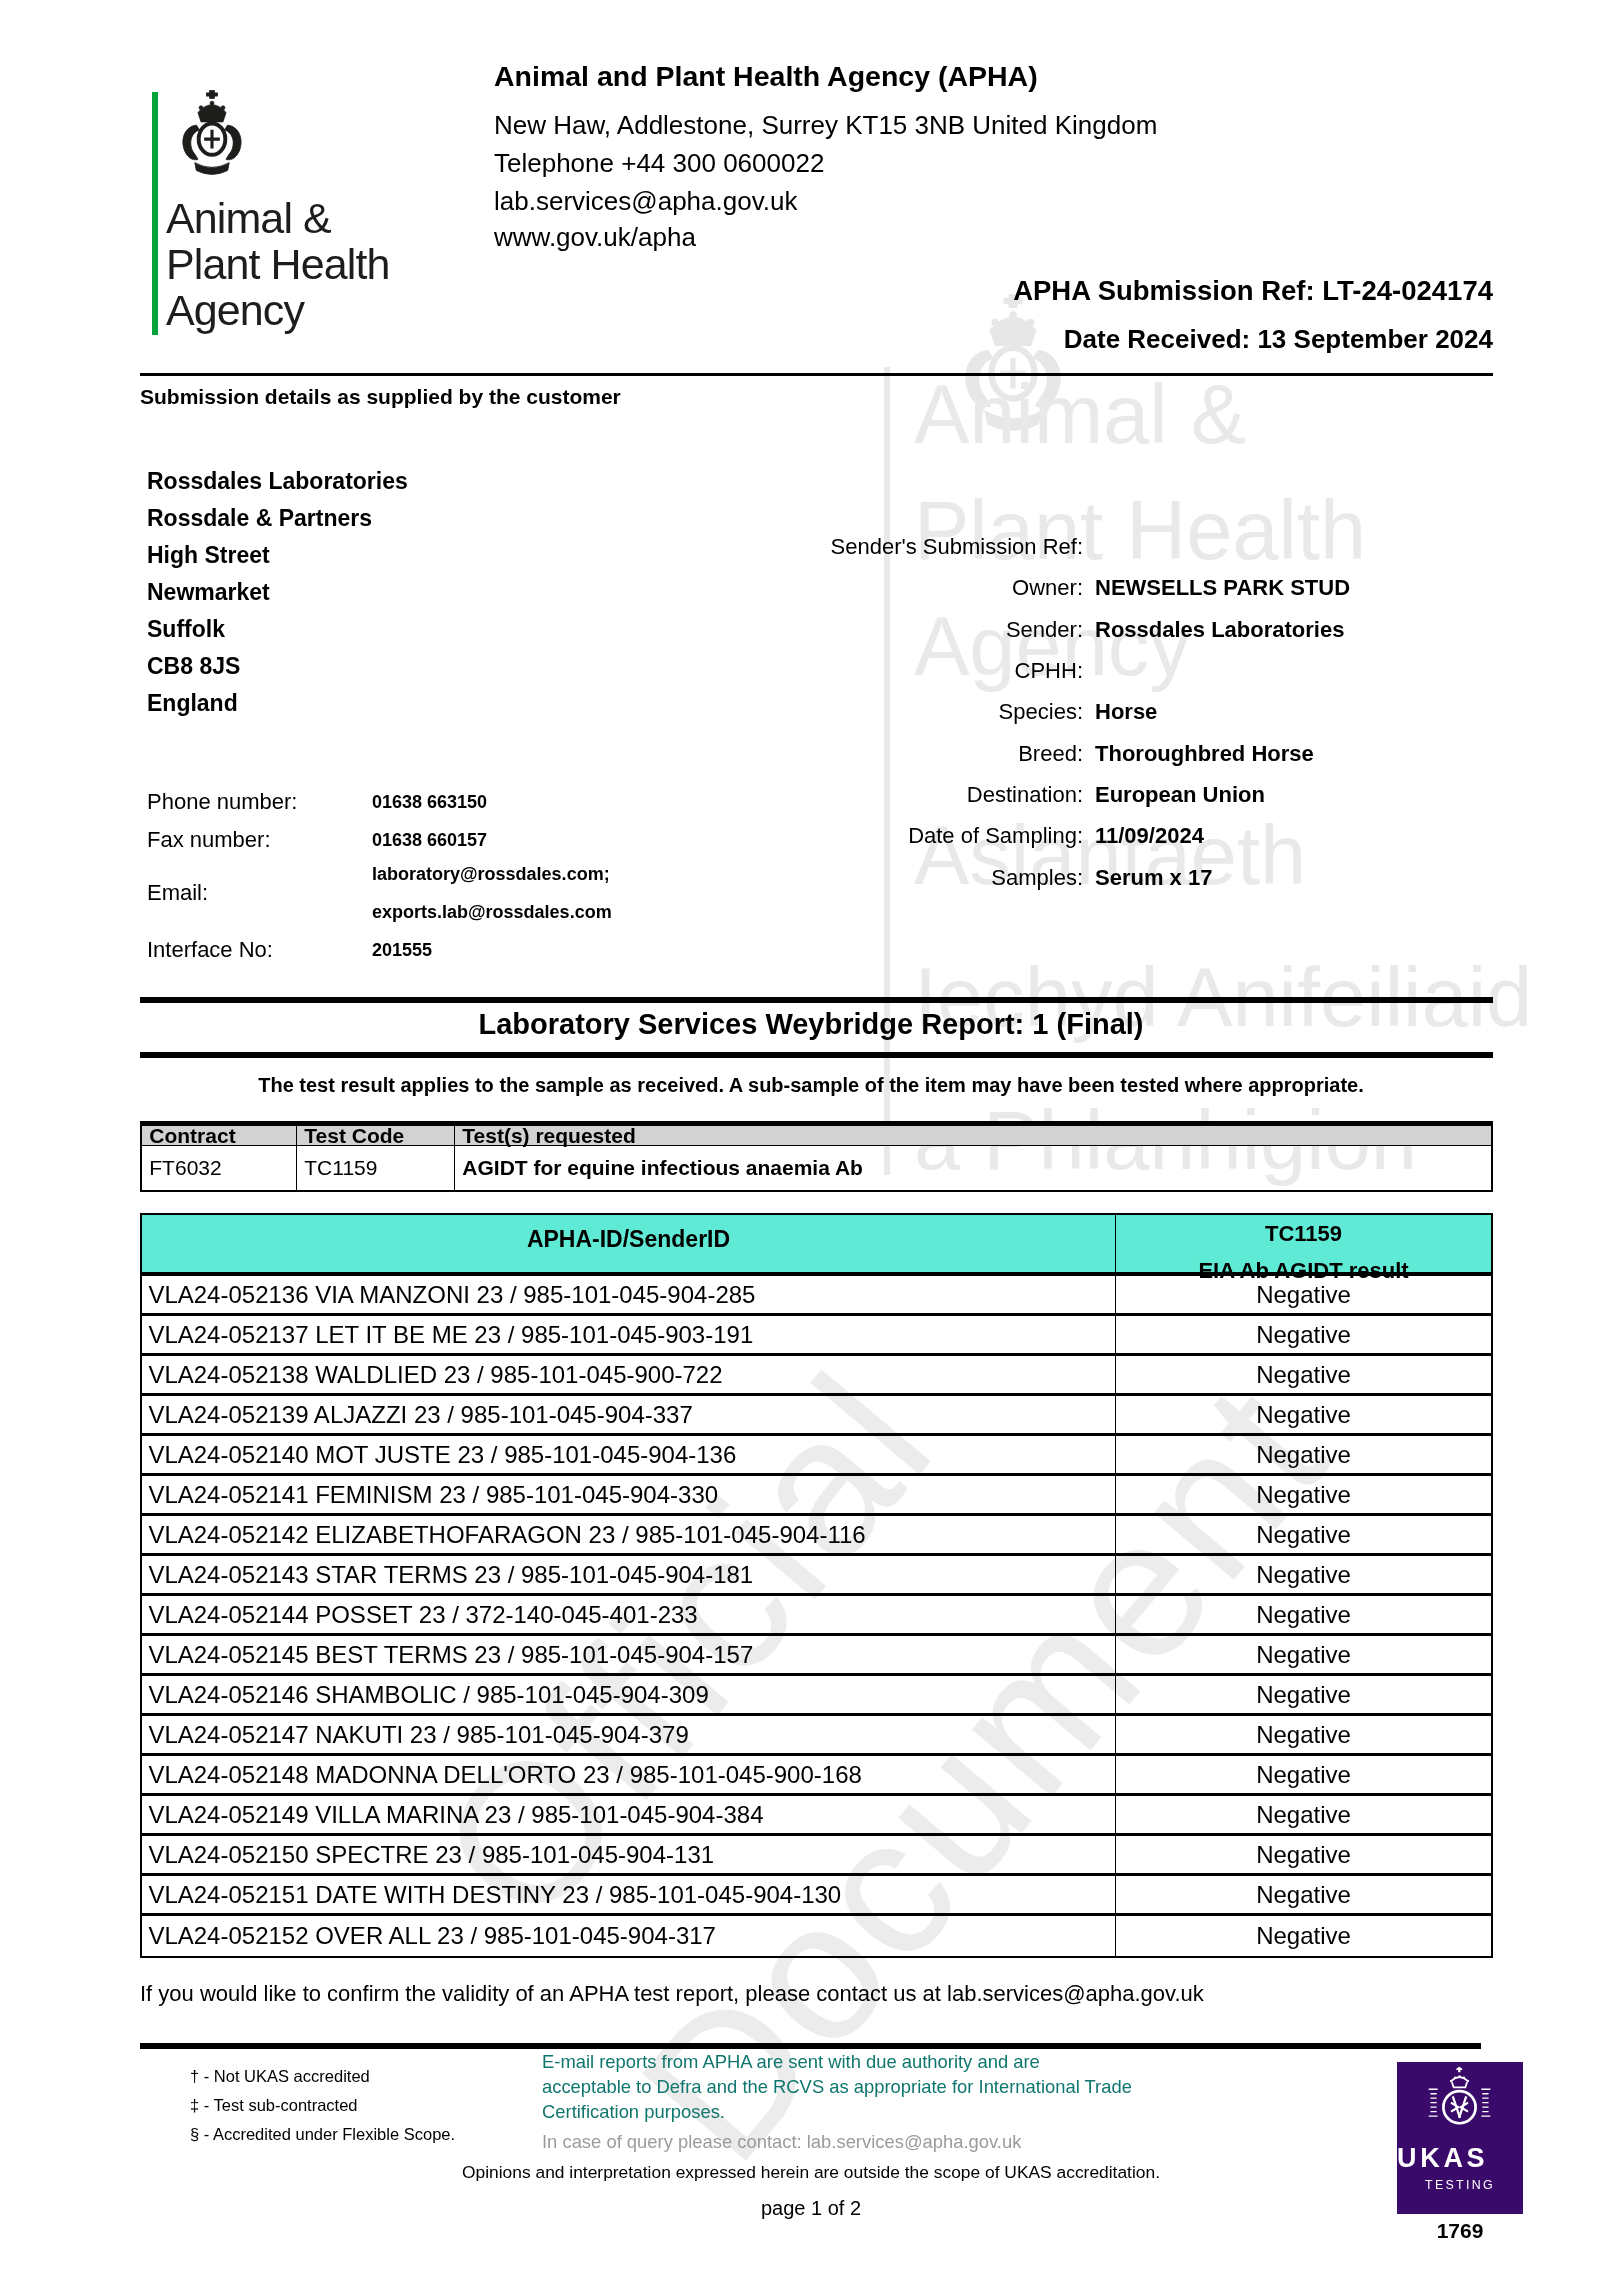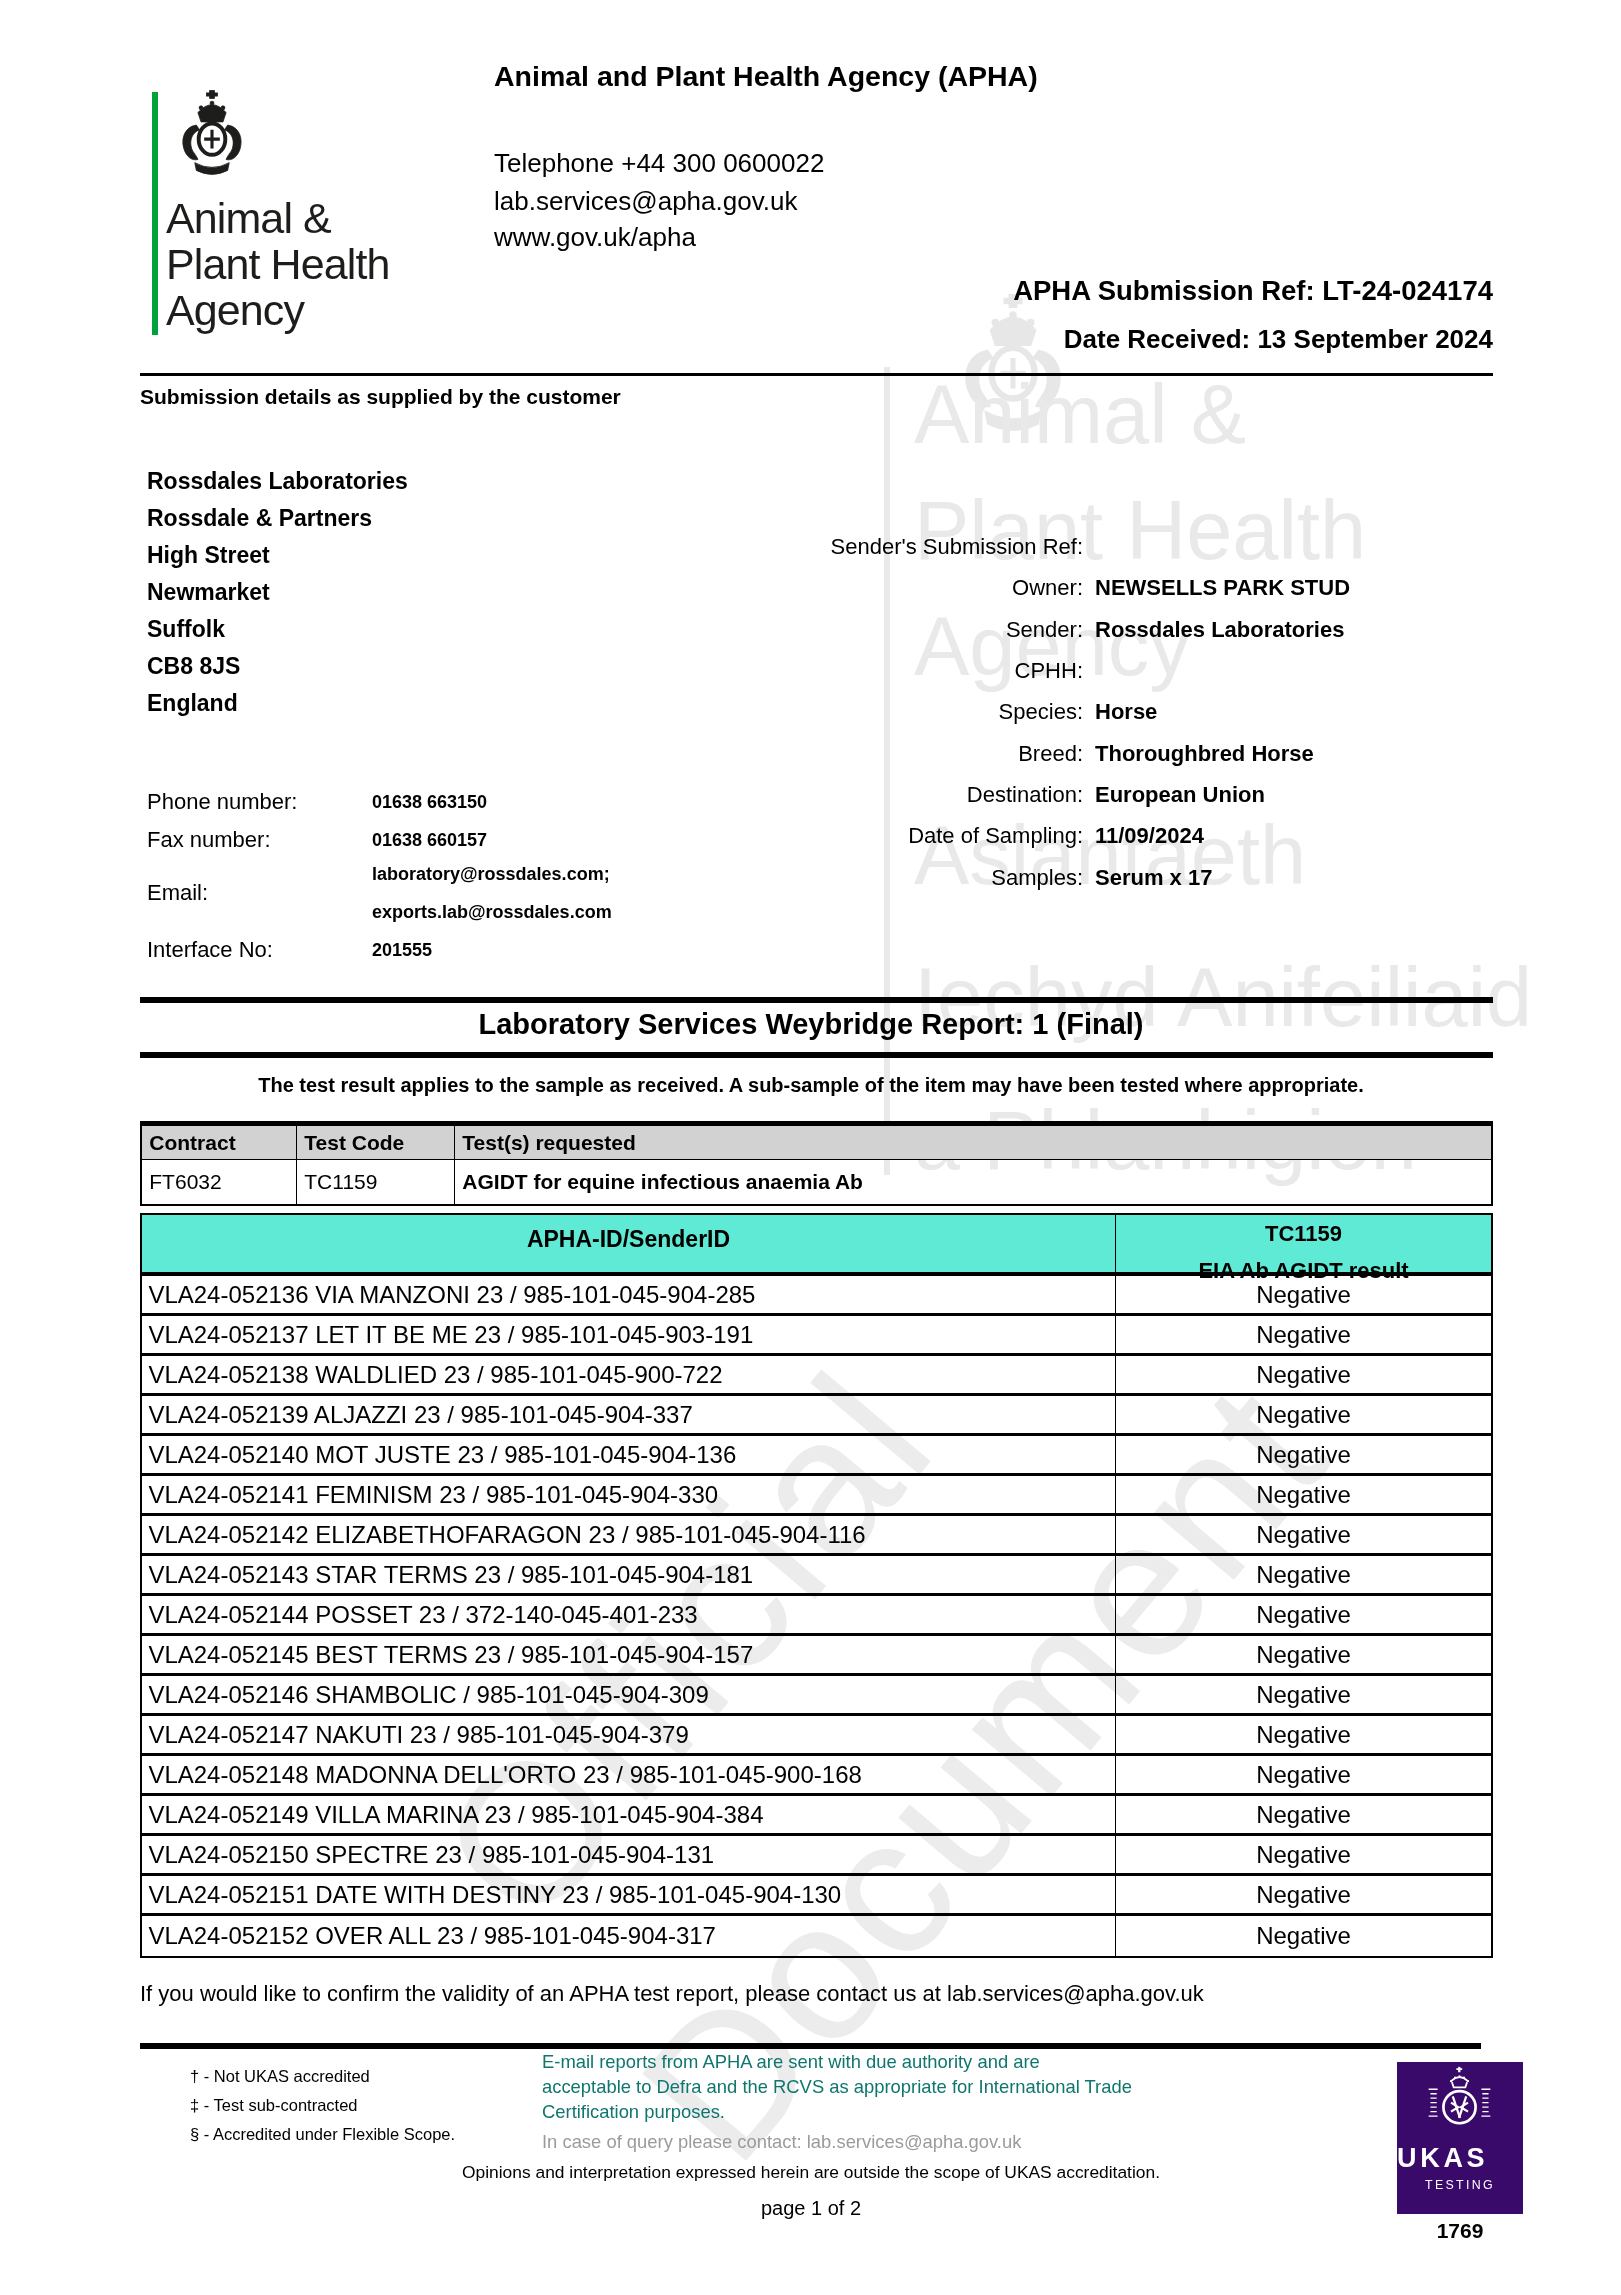--- a/index.html
+++ b/index.html
@@ -45,21 +45,21 @@
   .c-label { width:189px; font-size:22px; }
   .c-values { display:flex; flex-direction:column; }
   .c-value { font-size:18px; font-weight:bold; line-height:38px; white-space:nowrap;margin-left:36px; }
   
   .rule-b1 { left:140px; top:997px; width:1353px; height:6.4px; background:#000; }
   .report-title { left:0; top:1008px; width:1622px; text-align:center; font-size:29px; font-weight:bold; }
   .rule-b2 { left:140px; top:1052px; width:1353px; height:6.4px; background:#000; }
   .disclaimer { left:173px; top:1068px; width:1276px; text-align:center; font-size:20px; font-weight:bold; line-height:35px; }
   
   .t1 { left:140px; top:1121px; width:1353px; border:2.3px solid #000; border-top:5.5px solid #000; }
-  .t1-hrow { display:flex; height:34px; background:#d2d2d2; border-bottom:1.8px solid #000; }
+  .t1-hrow { display:flex; height:20px; background:#d2d2d2; border-bottom:1.8px solid #000; }
   .t1-drow { display:flex; height:44px; }
   .t1-c1 { width:155px; } .t1-c2 { width:158px; } .t1-c3 { flex:1; }
   .t1-cell { display:flex; align-items:center; padding-left:7.3px; font-size:21px; border-right:1.8px solid #000; }
   .t1-cell:last-child { border-right:none; }
   .t1-hrow .t1-cell { font-weight:bold; }
   .t1-bold { font-weight:bold; }
   
   .t2 { left:140px; top:1213px; width:1353px; border:2.8px solid #000; }
   .t2-head { display:flex; height:61px; background:#5eead4; border-bottom:4.6px solid #000; }
   .t2-h1 { width:974px; border-right:1.8px solid #000; text-align:center; padding-top:11px;
@@ -142,20 +142,21 @@
         <path d="M38 92 Q60 104 82 92 L80 102 Q60 112 40 102 Z"></path>
       </g>
     </svg>
     <div class="abs" id="logo-lines">
         <div class="logo-line">Animal &amp;</div>
         <div class="logo-line">Plant Health</div>
         <div class="logo-line">Agency</div>
       </div>
 
     <div class="abs lh-title">Animal and Plant Health Agency (APHA)</div>
+    <div class="abs lh-line" id="lh-addr">New Haw, Addlestone, Surrey KT15 3NB United Kingdom</div>
     <div class="abs lh-line" id="lh-tel">Telephone +44 300 0600022</div>
     <div class="abs lh-line" id="lh-email">lab.services@apha.gov.uk</div>
     <div class="abs lh-line" id="lh-web">www.gov.uk/apha</div>
 
     <div class="abs sub-ref">APHA Submission Ref: LT-24-024174</div>
     <div class="abs date-rec">Date Received: 13 September 2024</div>
     <div class="abs rule-a"></div>
     <div class="abs section-title">Submission details as supplied by the customer</div>
 
     <div class="abs" id="cust-address">

